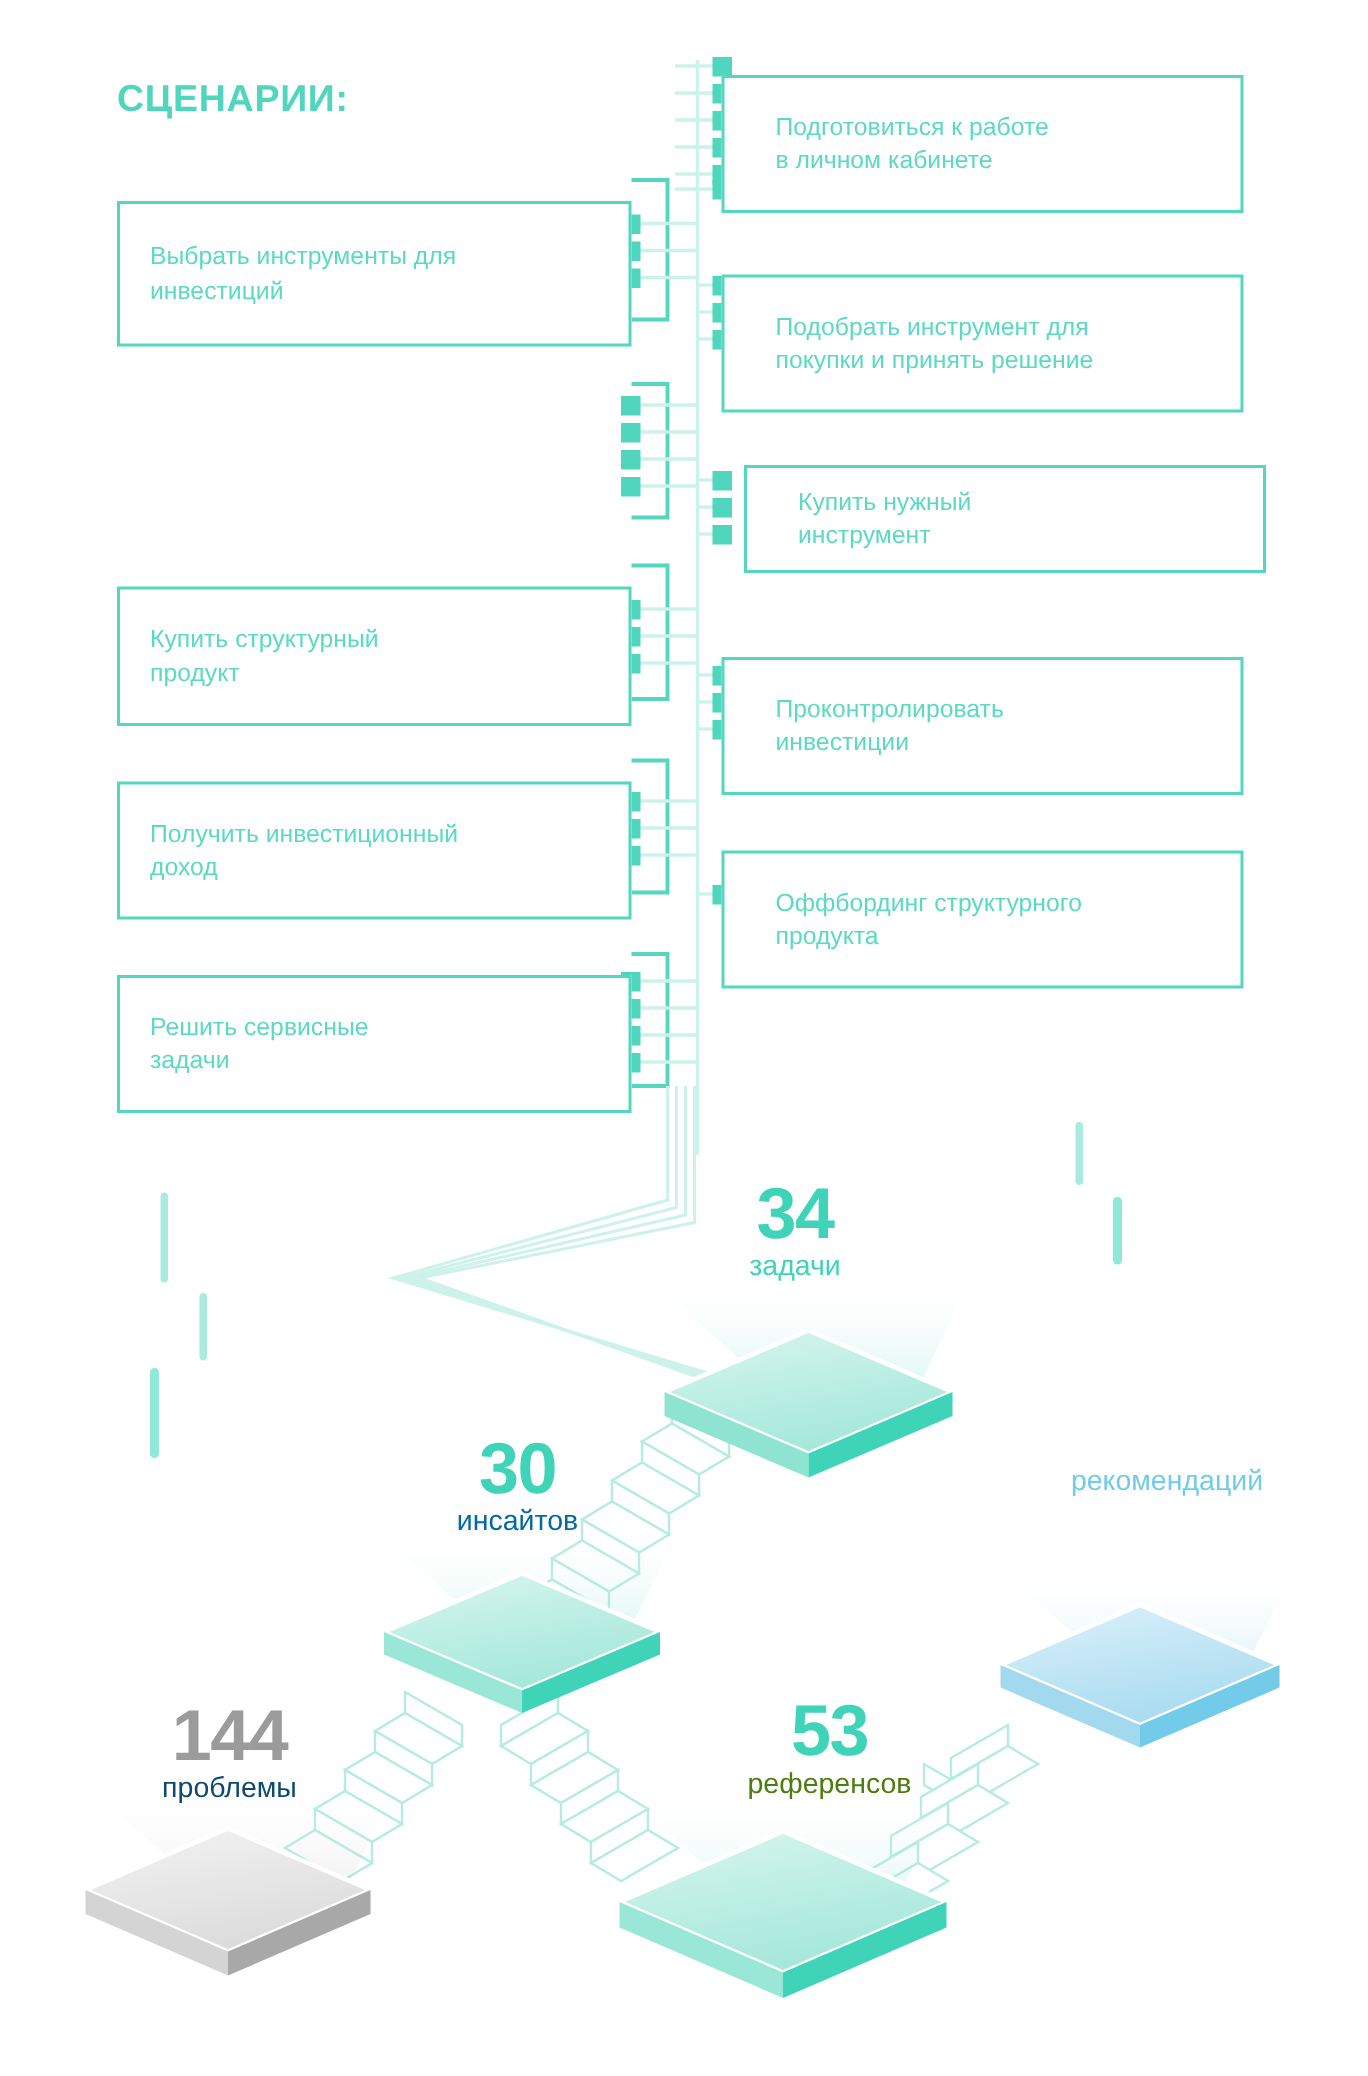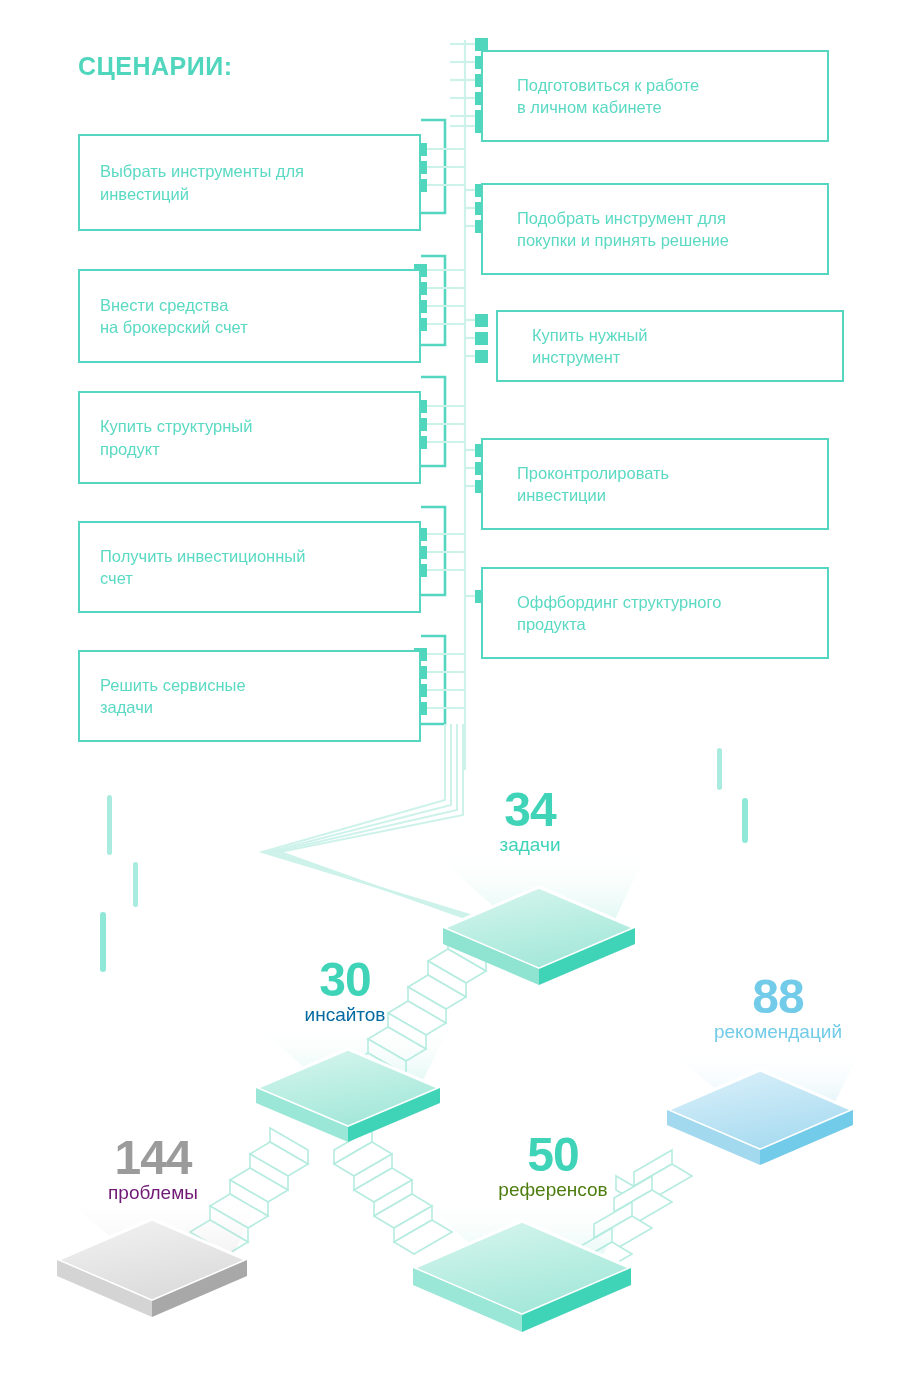--- a/index.html
+++ b/index.html
@@ -266,31 +266,27 @@
   <div style="position:absolute;left:475px;top:480px;width:13px;height:13px;background:#4fd6bd;"></div>
 
   <div style="position:absolute;left:475px;top:590px;width:13px;height:13px;background:#4fd6bd;"></div>
 
   <div class="title">СЦЕНАРИИ:</div>
 
   <div class="box" style="left:78px;top:118px;width:343px;height:97px;">
     <div class="txt">Выбрать инструменты для
 инвестиций</div>
   </div>
-  <div class="box" style="left:78px;top:253px;width:343px;height:94px;">
-    <div class="txt">Внести средства
-на брокерский счет</div>
-  </div>
   <div class="box" style="left:78px;top:375px;width:343px;height:93px;">
     <div class="txt">Купить структурный
 продукт</div>
   </div>
   <div class="box" style="left:78px;top:505px;width:343px;height:92px;">
     <div class="txt">Получить инвестиционный
-счет</div>
+доход</div>
   </div>
   <div class="box" style="left:78px;top:634px;width:343px;height:92px;">
     <div class="txt">Решить сервисные
 задачи</div>
   </div>
 
   <div class="box right" style="left:481px;top:34px;width:348px;height:92px;">
     <div class="txt">Подготовиться к работе
 в личном кабинете</div>
   </div>
@@ -321,27 +317,26 @@
     <div class="num" style="color:#3fd3b8;">34</div>
     <div class="lbl" style="color:#3fd3b8;">задачи</div>
   </div>
 
   <div class="stat" style="left:285px;top:958px;width:120px;">
     <div class="num" style="color:#3fd3b8;">30</div>
     <div class="lbl" style="color:#0369a1;">инсайтов</div>
   </div>
 
   <div class="stat" style="left:698px;top:975px;width:160px;">
-    <div class="num" style="color:#72cbe8;">88</div>
     <div class="lbl" style="color:#72cbe8;">рекомендаций</div>
   </div>
 
   <div class="stat" style="left:493px;top:1133px;width:120px;">
-    <div class="num" style="color:#3fd3b8;">50</div>
+    <div class="num" style="color:#3fd3b8;">53</div>
     <div class="lbl" style="color:#4d7c0f;">референсов</div>
   </div>
 
   <div class="stat" style="left:88px;top:1136px;width:130px;">
     <div class="num" style="color:#9b9b9b;">144</div>
-    <div class="lbl" style="color:#701a75;">проблемы</div>
+    <div class="lbl" style="color:#0c4a6e;">проблемы</div>
   </div>
 
 </div>
 
 </body></html>

